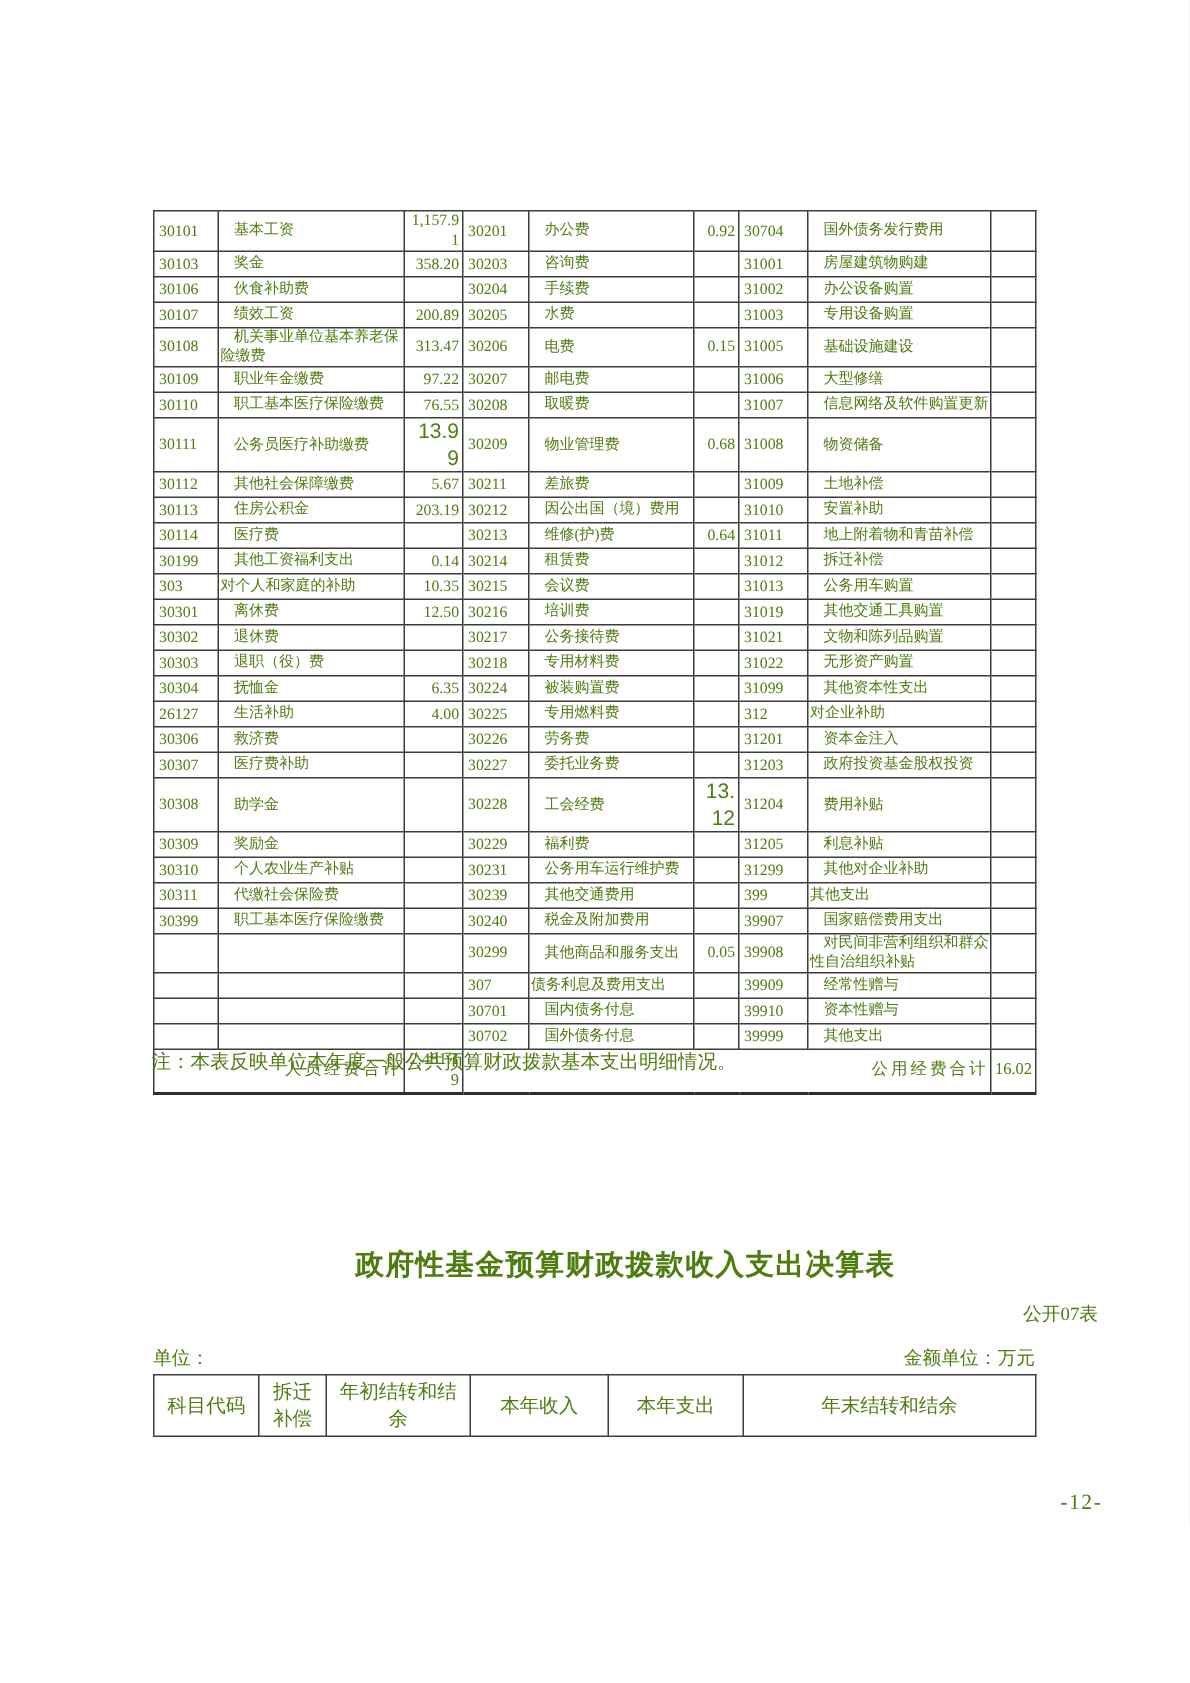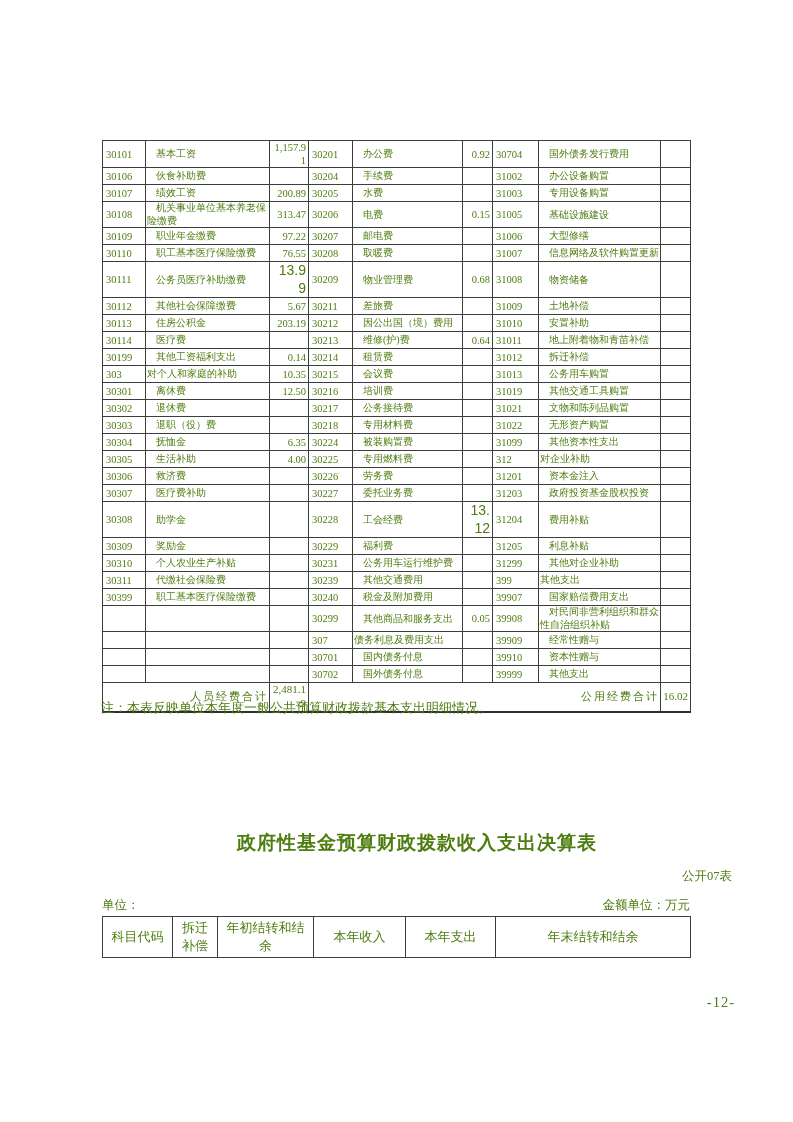--- a/index.html
+++ b/index.html
@@ -69,20 +69,31 @@
           <td class="name indent">基本工资</td>
           <td class="val">1,157.91</td>
           <td class="code">30201</td>
           <td class="name indent">办公费</td>
           <td class="val">0.92</td>
           <td class="code">30704</td>
           <td class="name indent">国外债务发行费用</td>
           <td class="val"></td>
         </tr>
         <tr>
+          <td class="code">30103</td>
+          <td class="name indent">奖金</td>
+          <td class="val">358.20</td>
+          <td class="code">30203</td>
+          <td class="name indent">咨询费</td>
+          <td class="val"></td>
+          <td class="code">31001</td>
+          <td class="name indent">房屋建筑物购建</td>
+          <td class="val"></td>
+        </tr>
+        <tr>
           <td class="code">30106</td>
           <td class="name indent">伙食补助费</td>
           <td class="val"></td>
           <td class="code">30204</td>
           <td class="name indent">手续费</td>
           <td class="val"></td>
           <td class="code">31002</td>
           <td class="name indent">办公设备购置</td>
           <td class="val"></td>
         </tr>
@@ -234,21 +245,21 @@
           <td class="name indent">抚恤金</td>
           <td class="val">6.35</td>
           <td class="code">30224</td>
           <td class="name indent">被装购置费</td>
           <td class="val"></td>
           <td class="code">31099</td>
           <td class="name indent">其他资本性支出</td>
           <td class="val"></td>
         </tr>
         <tr>
-          <td class="code">30305</td>
+          <td class="code">26127</td>
           <td class="name indent">生活补助</td>
           <td class="val">4.00</td>
           <td class="code">30225</td>
           <td class="name indent">专用燃料费</td>
           <td class="val"></td>
           <td class="code">312</td>
           <td class="name">对企业补助</td>
           <td class="val"></td>
         </tr>
         <tr>

